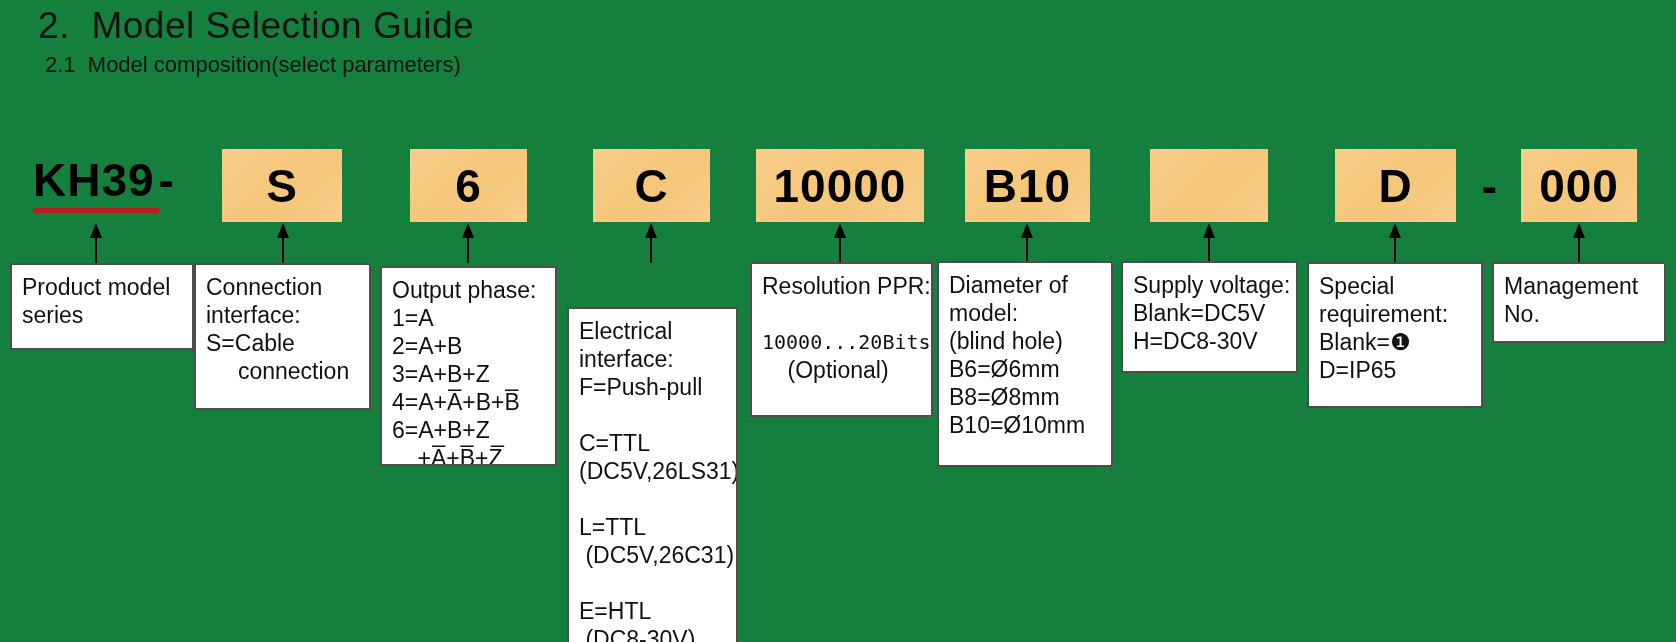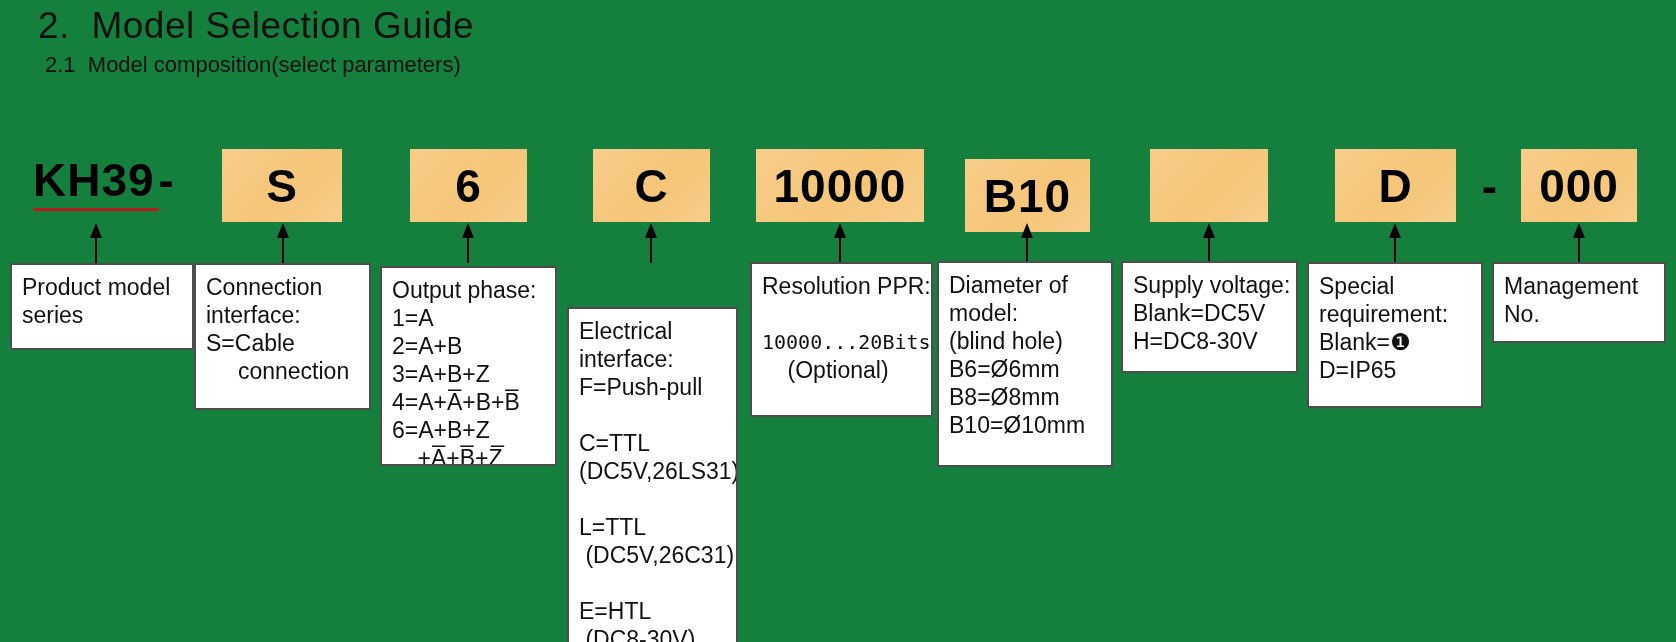--- a/index.html
+++ b/index.html
@@ -12,21 +12,21 @@
     white-space:pre;color:#111;
   }
   .subtitle{
     position:absolute;left:45px;top:52px;font-size:22px;white-space:pre;color:#111;
   }
   
   .kh39{
     position:absolute;left:33px;top:157px;font-size:46px;font-weight:700;
     letter-spacing:1px;color:#000;line-height:46px;white-space:pre;
   }
-  .kh39 .u{display:inline-block;padding:0 4px 5px 0;border-bottom:3px solid #b91c1c;}
+  .kh39 .u{display:inline-block;padding:0 4px 5px 0;border-bottom:5px solid #b91c1c;}
   .seg{
     position:absolute;top:149px;height:73px;
     display:flex;align-items:center;justify-content:center;
     background:linear-gradient(135deg,#f7cd89 0%,#f5c679 55%,#f7cd89 100%);
     font-size:46px;font-weight:700;color:#000;letter-spacing:1px;
   }
   .seg-dash{
     position:absolute;top:149px;height:73px;display:flex;align-items:center;justify-content:center;
     font-size:46px;font-weight:700;color:#000;
   }
@@ -56,21 +56,21 @@
 
   <div class="title">2.  Model Selection Guide</div>
   <div class="subtitle">2.1  Model composition(select parameters)</div>
 
   <div class="kh39"><span class="u">KH39</span><span>-</span></div>
 
   <div class="seg" style="left:222px;width:120px;">S</div>
   <div class="seg" style="left:410px;width:117px;">6</div>
   <div class="seg" style="left:593px;width:117px;">C</div>
   <div class="seg" style="left:756px;width:168px;">10000</div>
-  <div class="seg" style="left:965px;width:125px;margin-top:10px;">B10</div>
+  <div class="seg" style="left:965px;width:125px;">B10</div>
   <div class="seg" style="left:1150px;width:118px;"></div>
   <div class="seg" style="left:1335px;width:121px;">D</div>
   <div class="seg-dash" style="left:1462px;width:55px;">-</div>
   <div class="seg" style="left:1521px;width:116px;">000</div>
 
   <div class="arrow" style="left:90px;">
       <span class="head"></span>
       <span class="stem"></span>
     </div>
   <div class="arrow" style="left:277px;">

